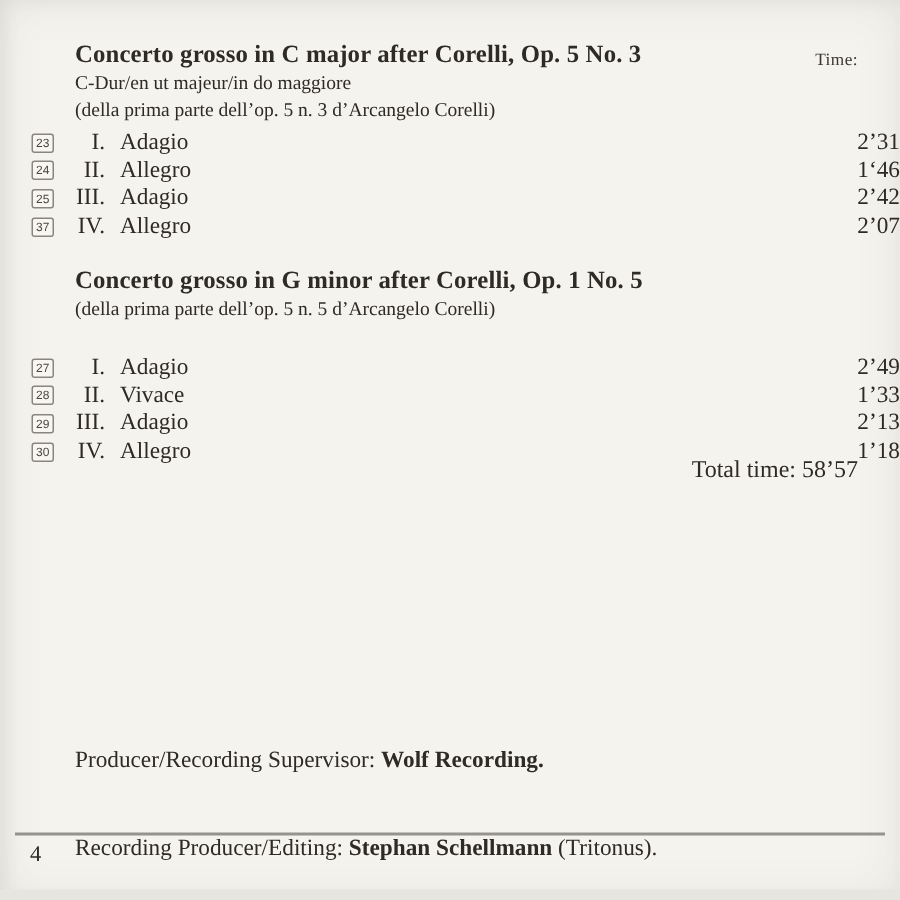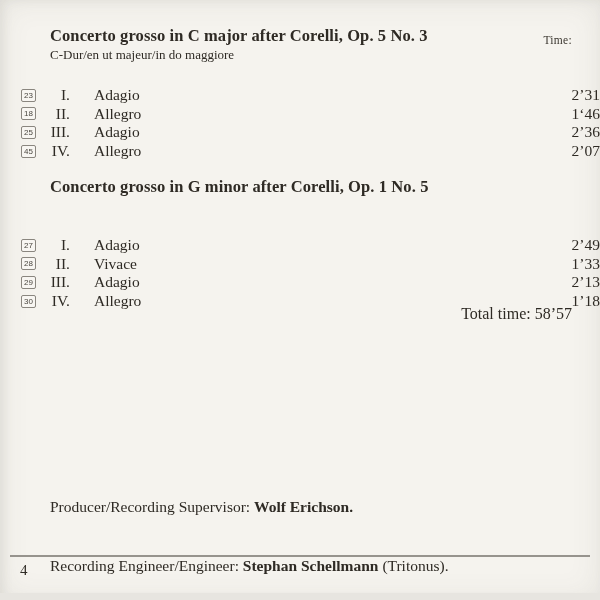--- a/index.html
+++ b/index.html
@@ -27,69 +27,71 @@
     align-self:center;
     margin-left:21px;
     width:13px;height:11px;
     border:1px solid #8a867f;border-radius:2px;
     background:#f8f6f2;
     font-size:8px;line-height:11px;text-align:center;
     color:#4a463f;
     font-family:"Liberation Sans", sans-serif;
   }
   .track-numeral{display:inline-block;width:34px;text-align:right;}
-  .track-name{margin-left:24px;}
+  .track-name{margin-left:10px;}
   .track-time{margin-left:auto;}
   .total-time{position:absolute;top:305px;right:28px;font-size:16px;}
   .credits{position:absolute;left:50px;top:458px;font-size:15.5px;line-height:19.6px;white-space:pre-wrap;}
   .credits b{font-weight:bold;}
   .footer-rule{position:absolute;left:10px;right:10px;top:555px;height:2px;background:#96938d;}
   .page-number{position:absolute;left:20px;top:562px;font-size:15px;}
 </style>
 </head>
 <body>
 
 <div class="page">
 
   <div class="time-label">Time:</div>
 
   <div class="section sec1-head">
     <div class="sec-title">Concerto grosso in C major after Corelli, Op. 5 No. 3</div>
     <div class="sec-sub">C-Dur/en ut majeur/in do maggiore</div>
+    <div class="sec-sub">(della prima parte dell’op. 5 n. 3 d’Arcangelo Corelli)</div>
   </div>
 
   <div class="tracks tracks1">
     <div class="track-row">
       <span class="track-badge">23</span>
       <span class="track-numeral">I.</span>
       <span class="track-name">Adagio</span>
       <span class="track-time">2’31</span>
     </div>
     <div class="track-row">
-      <span class="track-badge">18</span>
+      <span class="track-badge">24</span>
       <span class="track-numeral">II.</span>
       <span class="track-name">Allegro</span>
       <span class="track-time">1‘46</span>
     </div>
     <div class="track-row">
       <span class="track-badge">25</span>
       <span class="track-numeral">III.</span>
       <span class="track-name">Adagio</span>
-      <span class="track-time">2’36</span>
+      <span class="track-time">2’42</span>
     </div>
     <div class="track-row">
-      <span class="track-badge">45</span>
+      <span class="track-badge">37</span>
       <span class="track-numeral">IV.</span>
       <span class="track-name">Allegro</span>
       <span class="track-time">2’07</span>
     </div>
   </div>
 
   <div class="section sec2-head">
     <div class="sec-title">Concerto grosso in G minor after Corelli, Op. 1 No. 5</div>
+    <div class="sec-sub">(della prima parte dell’op. 5 n. 5 d’Arcangelo Corelli)</div>
   </div>
 
   <div class="tracks tracks2">
     <div class="track-row">
       <span class="track-badge">27</span>
       <span class="track-numeral">I.</span>
       <span class="track-name">Adagio</span>
       <span class="track-time">2’49</span>
     </div>
     <div class="track-row">
@@ -108,22 +110,22 @@
       <span class="track-badge">30</span>
       <span class="track-numeral">IV.</span>
       <span class="track-name">Allegro</span>
       <span class="track-time">1’18</span>
     </div>
   </div>
 
   <div class="total-time">Total time: 58’57</div>
 
   <div class="credits">
-    <div><span>Producer/Recording Supervisor: </span><b>Wolf Erichson.</b></div>
-    <div><span>Recording Engineer/Engineer: </span><b>Stephan Schellmann</b><span> (Tritonus).</span></div>
+    <div><span>Producer/Recording Supervisor: </span><b>Wolf Recording.</b></div>
+    <div><span>Recording Producer/Editing: </span><b>Stephan Schellmann</b><span> (Tritonus).</span></div>
     
     
     
   </div>
 
   <div class="footer-rule"></div>
   <div class="page-number">4</div>
   <div class="edge-bottom"></div>
 
 </div>

